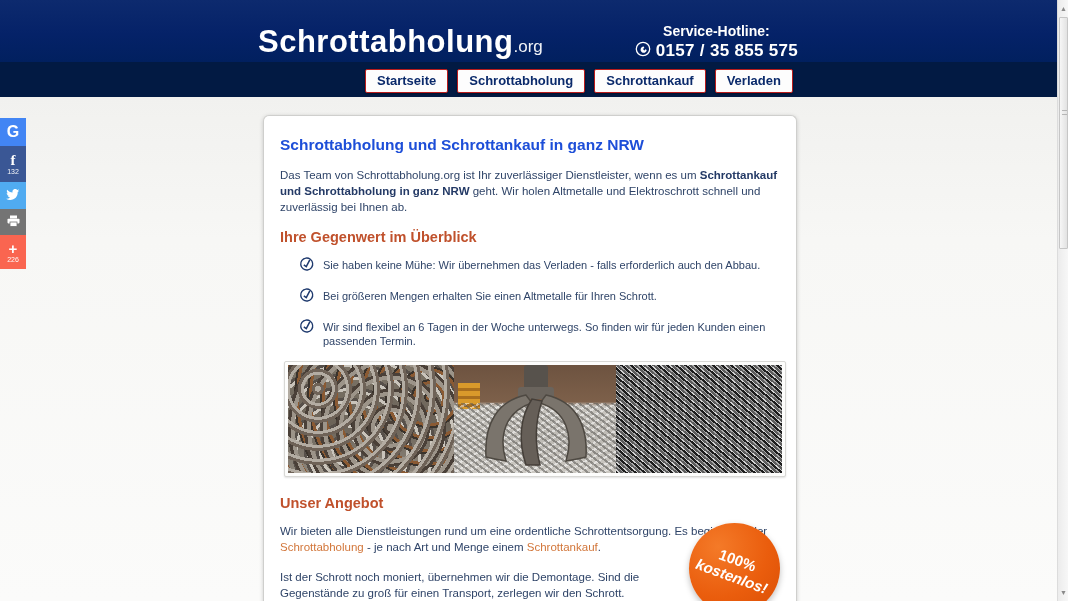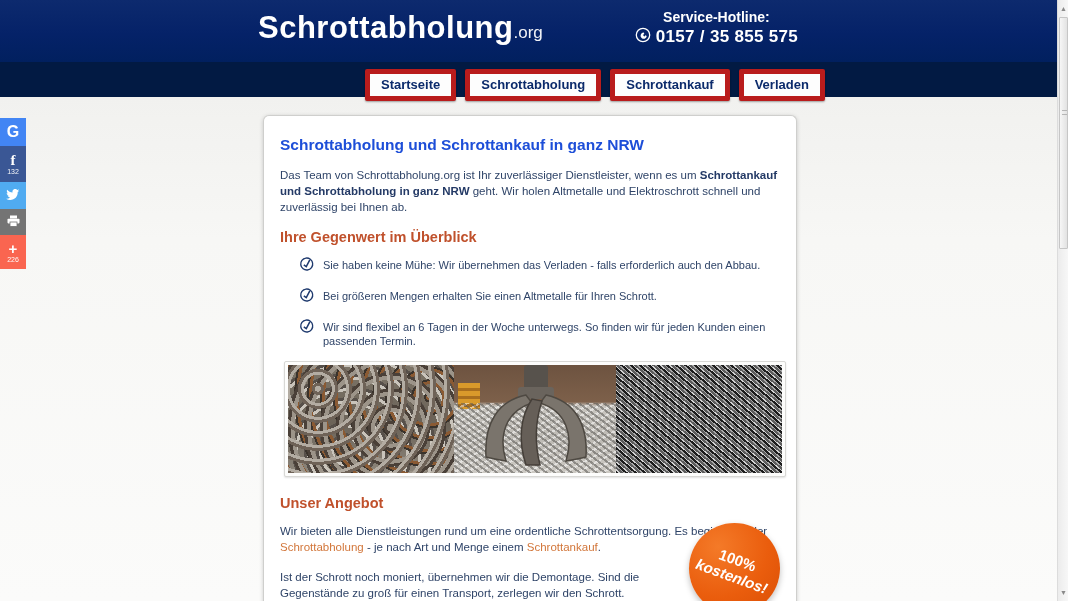--- a/index.html
+++ b/index.html
@@ -3,34 +3,34 @@
 <meta charset="utf-8">
 <style>
   * { margin:0; padding:0; box-sizing:border-box; }
   html,body { width:1068px; height:601px; overflow:hidden; }
   body { font-family:"Liberation Sans", sans-serif; background:#fff; }
   #stage { position:relative; width:1068px; height:601px; background:linear-gradient(180deg,#ededeb 0%,#f7f7f5 40%,#fbfbfa 100%); overflow:hidden; }
 
   
   .header-top { position:absolute; left:0; top:0; width:1068px; height:62px;
     background:linear-gradient(180deg,#0d2a6e 0%,#052268 55%,#01205f 100%); }
-  .header-inner { position:absolute; left:258px; top:0; width:540px; height:62px; }
+  .header-inner { position:absolute; left:258px; top:14px; width:540px; height:62px; }
   .logo { position:absolute; left:0; top:10px; color:#fff; cursor:pointer; }
   .logo-main { font-size:31px; font-weight:bold; letter-spacing:0.5px; }
   .logo-suffix { font-size:17px; font-weight:normal; opacity:0.95; }
   .hotline { position:absolute; right:0; top:9px; text-align:center; color:#fff; }
   .hotline-label { font-size:14px; font-weight:bold; }
   .hotline-number-row { display:flex; align-items:center; justify-content:flex-end; gap:5px; margin-top:2px; }
   .hotline-number { font-size:17px; font-weight:bold; letter-spacing:0.3px; }
 
   
   .nav-bar { position:absolute; left:0; top:62px; width:1068px; height:35px; background:#021a43; }
   .nav-row { position:absolute; left:365px; top:7px; display:flex; gap:9px; }
   .nav-btn { background:#fdfdfd; color:#0b2a6b; font-size:13px; font-weight:bold;
-    padding:3px 11px 4px; border:5px solid #b91c1c; border-radius:2px; cursor:pointer;
+    padding:3px 11px 4px; border:1px solid #b91c1c; border-radius:2px; cursor:pointer;
     box-shadow:0 1px 2px rgba(0,0,0,0.35); white-space:nowrap; }
 
   
   .social-bar { position:absolute; left:0; top:118px; width:26px; display:flex; flex-direction:column; }
   .social-tile { width:26px; display:flex; flex-direction:column; align-items:center; justify-content:center; cursor:pointer; color:#fff; }
   .social-count { font-size:7px; line-height:8px; color:#fff; opacity:0.95; margin-top:0px; }
   .tile-google { height:28px; background:#4285f4; font-size:16px; font-weight:bold; }
   .tile-facebook { height:36px; background:#3a5795; }
   .fb-glyph { font-size:15px; font-weight:bold; line-height:16px; font-family:"Liberation Serif",serif; }
   .tile-twitter { height:27px; background:#50abf1; }

